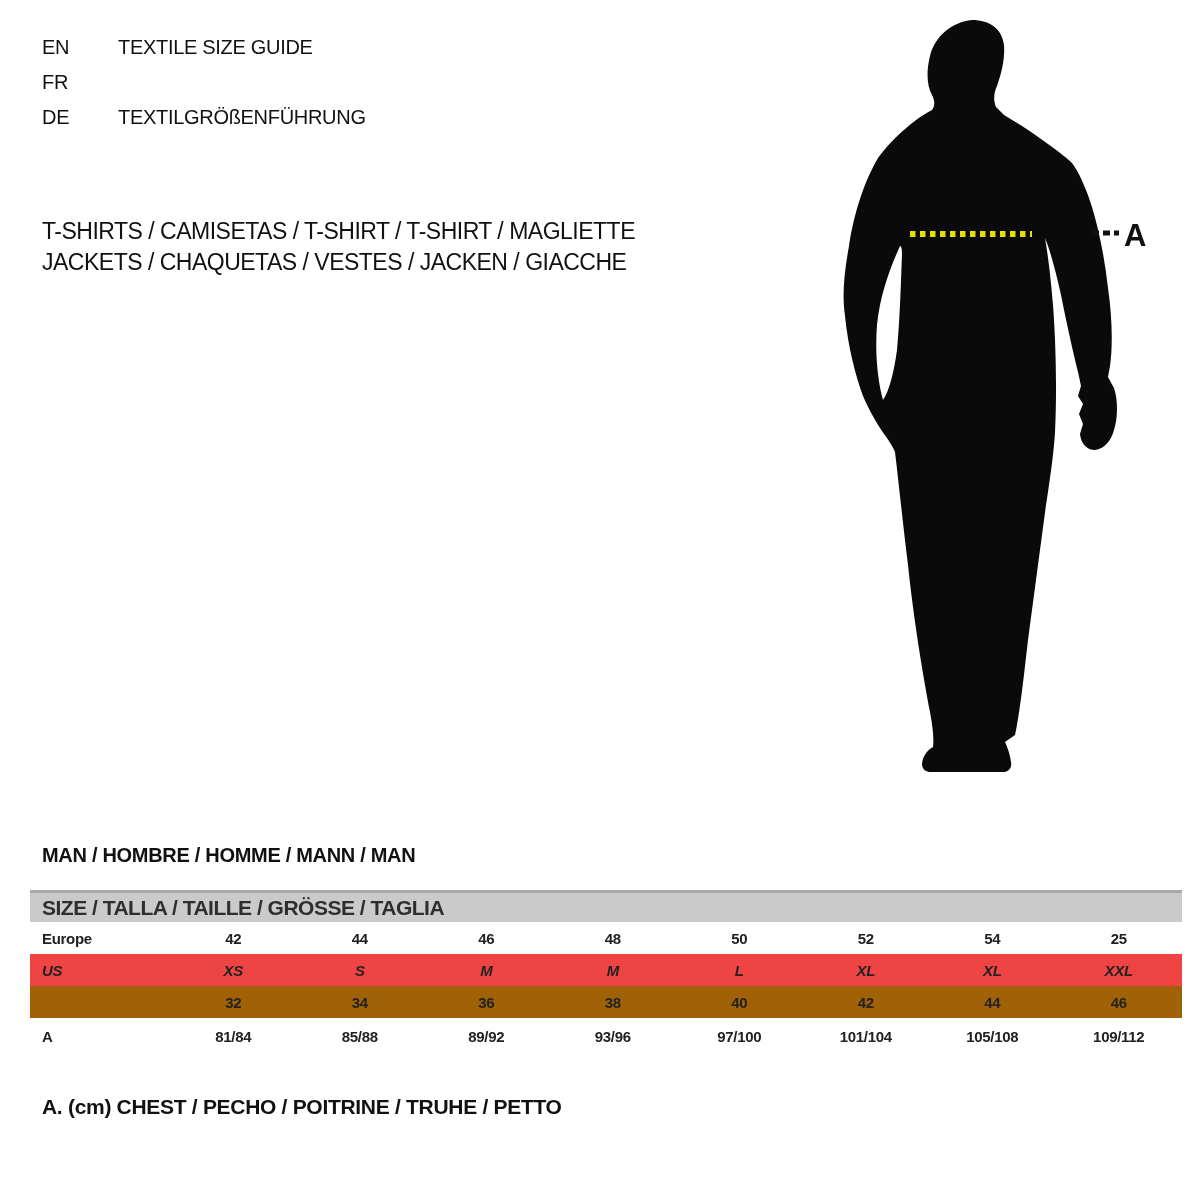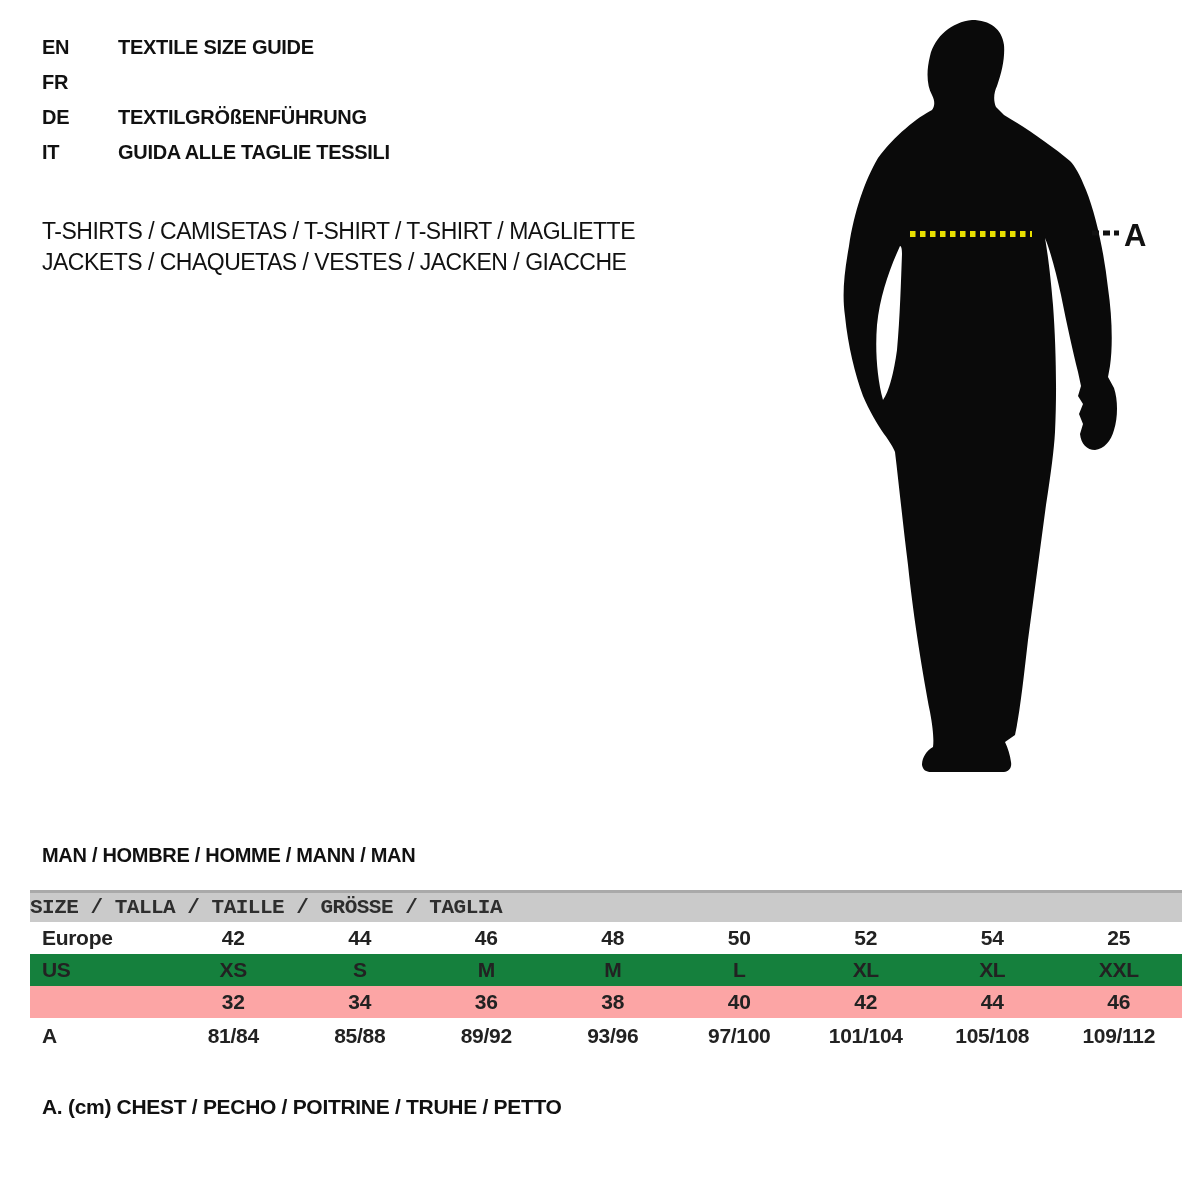--- a/index.html
+++ b/index.html
@@ -2,63 +2,59 @@
 <html><head>
 <meta charset="utf-8">
 <style>
   html,body{margin:0;padding:0;background:#fff;}
   .page{
     position:relative;width:1200px;height:1200px;background:#ffffff;overflow:hidden;
     font-family:"Liberation Sans", sans-serif;color:#111;letter-spacing:-0.3px;
   }
   
   .langs{position:absolute;left:42px;top:30px;}
-  .lang-row{display:flex;height:35px;align-items:center;font-weight:bold;font-size:20px;}
+  .lang-row{display:flex;height:35px;align-items:center;font-weight:normal;font-size:20px;}
   .lang-code{width:76px;}
   
   .categories{position:absolute;left:42px;top:216px;font-weight:normal;font-size:23px;line-height:31px;letter-spacing:-0.5px;}
   
   .figure{position:absolute;left:820px;top:0;width:380px;height:800px;}
   .figure text{font-family:"Liberation Sans", sans-serif;}
   
   .man-heading{position:absolute;left:42px;top:844px;font-weight:bold;font-size:20px;}
   
   .size-table{position:absolute;left:30px;top:890px;width:1152px;}
   .size-bar{
     height:29px;border-top:3px solid #a9a9a9;display:flex;align-items:center;
-    font-weight:bold;font-size:21px;color:#2e2e2e;letter-spacing:-0.5px;font-family:Liberation Mono, monospace;
+    padding-left:12px;font-weight:bold;font-size:21px;color:#2e2e2e;letter-spacing:-0.5px;
   }
   .trow{display:grid;grid-template-columns:140px repeat(8,1fr);}
   .trow.h32{height:32px;}
   .trow.h36{height:36px;}
-  .tcell{display:flex;align-items:center;justify-content:center;font-weight:bold;font-size:21px;color:#222;}
+  .tcell{display:flex;align-items:center;justify-content:center;font-weight:bold;font-size:15px;color:#222;}
   .tcell.label{justify-content:flex-start;padding-left:12px;}
   
   .footer-note{position:absolute;left:42px;top:1095px;font-weight:bold;font-size:21px;}
 </style>
 </head>
 <body>
 
 <div class="page">
 
   <div class="langs">
     <div class="lang-row">
       <span class="lang-code">EN</span>
       <span class="lang-label">TEXTILE SIZE GUIDE</span>
     </div>
     <div class="lang-row">
       <span class="lang-code">FR</span>
     </div>
     <div class="lang-row">
       <span class="lang-code">DE</span>
       <span class="lang-label">TEXTILGRÖßENFÜHRUNG</span>
-    </div>
-    <div class="lang-row">
-      <span class="lang-code">IT</span>
-      <span class="lang-label">GUIDA ALLE TAGLIE TESSILI</span>
     </div>
   </div>
 
   <div class="categories">
     <div>T-SHIRTS / CAMISETAS / T-SHIRT / T-SHIRT / MAGLIETTE</div>
     <div>JACKETS / CHAQUETAS / VESTES / JACKEN / GIACCHE</div>
   </div>
 
   <svg class="figure" viewBox="0 0 380 800" width="380" height="800" xmlns="http://www.w3.org/2000/svg">
     <path fill-rule="evenodd" d="M152 20
@@ -94,33 +90,33 @@
       <div class="tcell">42</div>
       <div class="tcell">44</div>
       <div class="tcell">46</div>
       <div class="tcell">48</div>
       <div class="tcell">50</div>
       <div class="tcell">52</div>
       <div class="tcell">54</div>
       <div class="tcell">25</div>
     </div>
 
-    <div class="trow h32" style="background-color: #15803d;">
+    <div class="trow h32" style="background-color: #ef4444; font-style: italic;">
       <div class="tcell label">US</div>
       <div class="tcell">XS</div>
       <div class="tcell">S</div>
       <div class="tcell">M</div>
       <div class="tcell">M</div>
       <div class="tcell">L</div>
       <div class="tcell">XL</div>
       <div class="tcell">XL</div>
       <div class="tcell">XXL</div>
     </div>
 
-    <div class="trow h32" style="background-color: #fca5a5;">
+    <div class="trow h32" style="background-color: #a16207;">
       <div class="tcell label"></div>
       <div class="tcell">32</div>
       <div class="tcell">34</div>
       <div class="tcell">36</div>
       <div class="tcell">38</div>
       <div class="tcell">40</div>
       <div class="tcell">42</div>
       <div class="tcell">44</div>
       <div class="tcell">46</div>
     </div>

